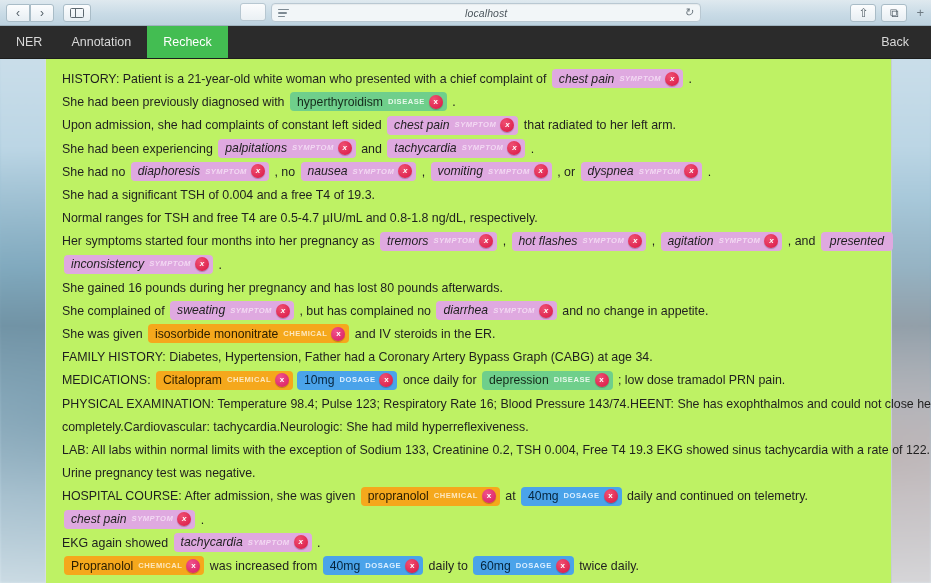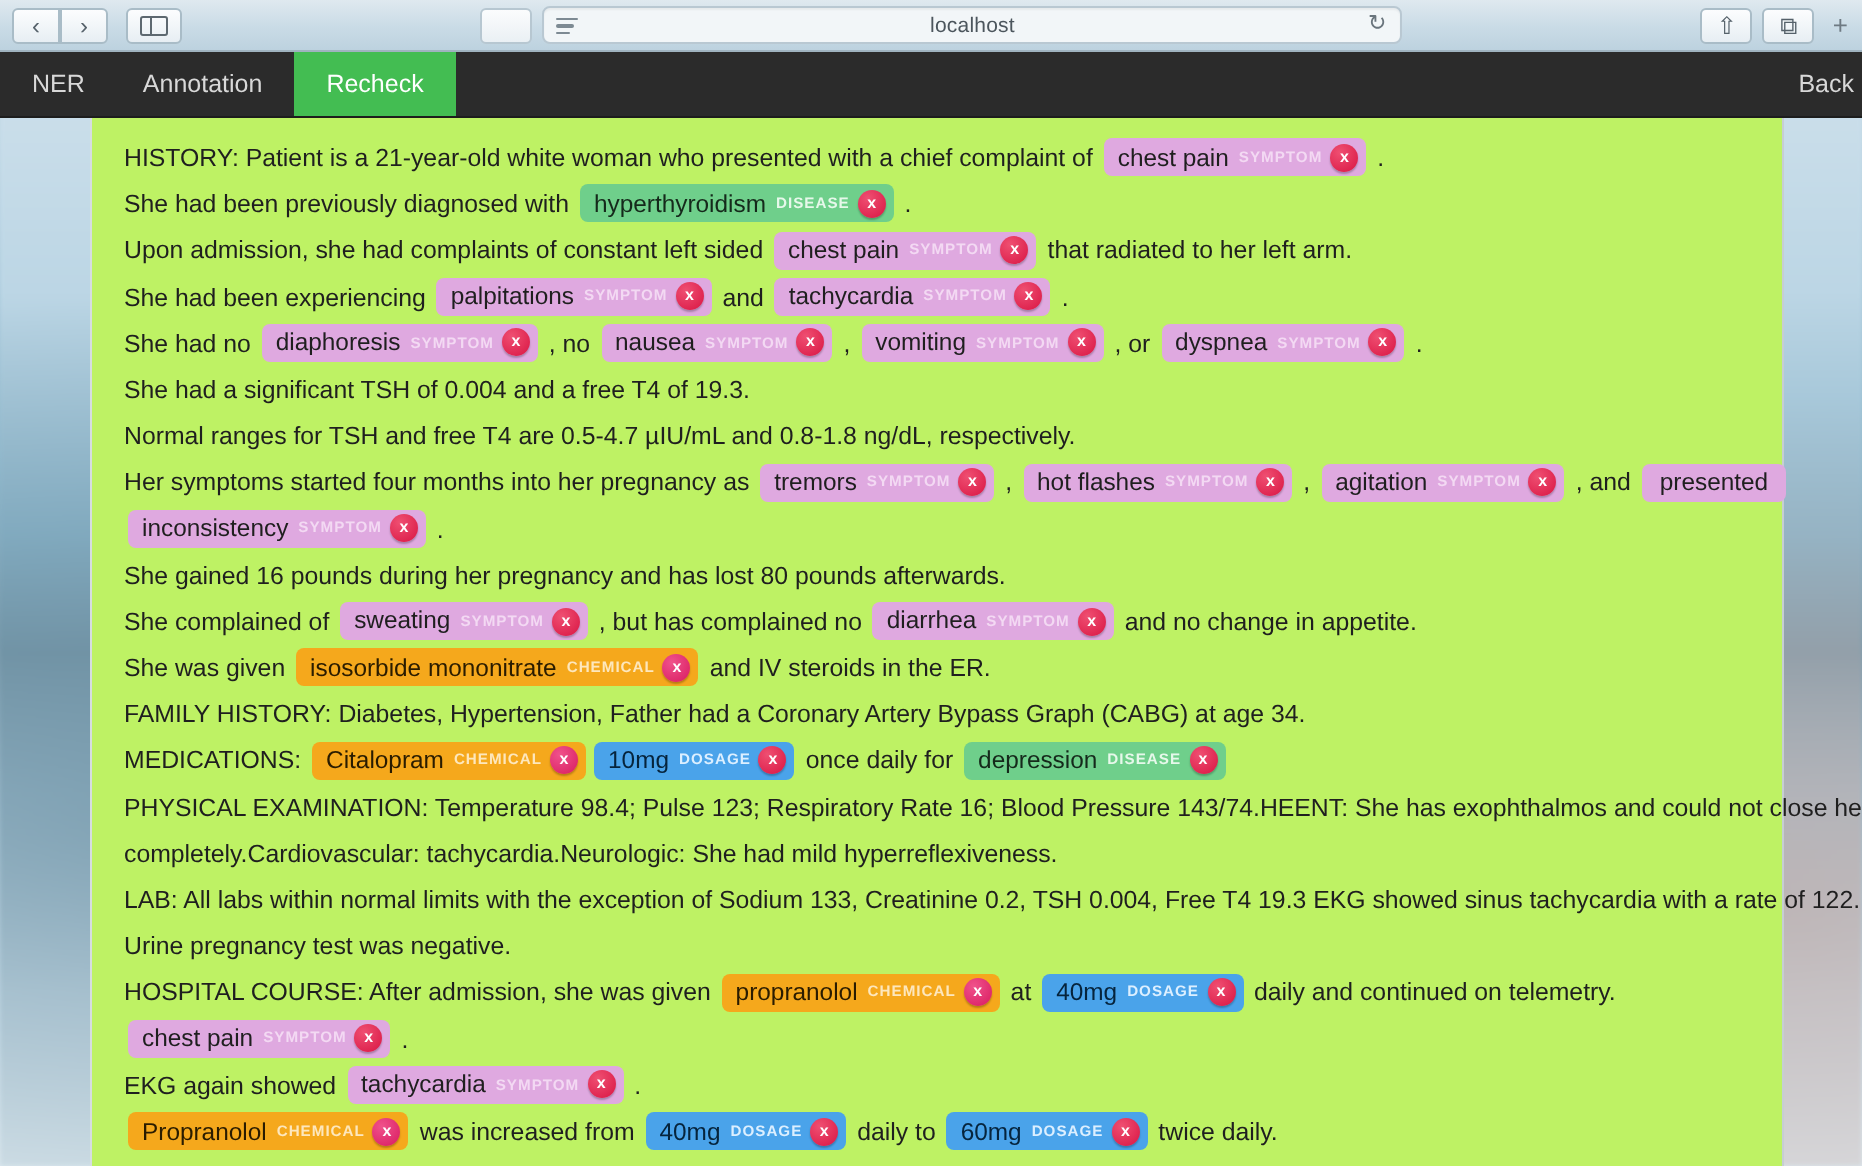--- a/index.html
+++ b/index.html
@@ -41,21 +41,21 @@
     border-radius:3px;
     display:flex; align-items:center; justify-content:center;
     color:#55616a; font-size:12px; line-height:1;
     cursor:default;
   }
   .tb-btn.nav-l { border-radius:3px 0 0 3px; }
   .tb-btn.nav-r { border-radius:0 3px 3px 0; margin-left:-1px; }
   .tb-btn.sidebar { margin-left:8px; width:28px; }
   .sb-glyph { width:14px; height:10px; border:1.3px solid #5d6870; border-radius:1.5px; position:relative; }
   .sb-glyph:before { content:""; position:absolute; left:0; top:0; bottom:0; width:4px; border-right:1.3px solid #5d6870; }
-  .addr-wrap { flex:1; display:flex; align-items:flex-end; justify-content:center; gap:5px; padding:0 20px; }
+  .addr-wrap { flex:1; display:flex; align-items:flex-start; justify-content:center; gap:5px; padding:0 20px;font-style:italic; }
   .blank-btn {
     width:26px; height:18px; border:1px solid #b7c7d1; border-radius:3px;
     background:linear-gradient(180deg,#fbfcfd,#eaf0f4);
   }
   .addr-bar {
     position:relative;
     width:430px; height:19px;
     background:#f2f6f8;
     border:1px solid #b9c8d2;
     border-radius:4px;
@@ -85,21 +85,21 @@
   }
   .nav-item {
     display:flex; align-items:center;
     padding:0 16px;
     color:#d8d8d8; font-size:12.5px;
     cursor:default; white-space:nowrap;
   }
   .nav-item.first { padding-right:13px; }
   .nav-item.active { background:#43bd52; color:#ffffff; }
   .nav-spacer { flex:1; }
-  .nav-item.right { padding-right:4px; }
+  .nav-item.right { padding-right:22px; }
 
   
   .page-frame {
     position:absolute;
     left:0; top:59px; right:0; bottom:0;
     overflow:hidden;
   }
   .paper {
     position:absolute;
     left:45px; top:0; width:847px; bottom:0;
@@ -140,21 +140,21 @@
     margin-left:5px; margin-right:4px;
     text-transform:uppercase;
   }
   .tag .x {
     width:14px; height:14px; border-radius:50%;
     display:inline-flex; align-items:center; justify-content:center;
     font-size:8px; font-weight:bold; color:#fff;
     line-height:1; cursor:pointer;
   }
   
-  .tag.symptom { background:#dfa9e0; color:#1f1f1f; }
+  .tag.symptom { background:#dfa9e0; color:#1f1f1f;font-style:italic; }
   .tag.symptom .lbl { color:#f3d9f3; }
   .tag.symptom .x { background:radial-gradient(circle at 35% 30%, #ef4f72, #d91543); box-shadow:0 1px 1px rgba(0,0,0,.25); }
   
   .tag.disease { background:#6fcf8b; color:#15291b; }
   .tag.disease .lbl { color:#e6f8ea; }
   .tag.disease .x { background:radial-gradient(circle at 35% 30%, #ef4f72, #d91543); box-shadow:0 1px 1px rgba(0,0,0,.25); }
   
   .tag.chemical { background:#f5a81c; color:#2a1c00; }
   .tag.chemical .lbl { color:#fde7bd; }
   .tag.chemical .x { background:radial-gradient(circle at 35% 30%, #f0528b, #d81b60); box-shadow:0 1px 1px rgba(0,0,0,.25); }
@@ -312,21 +312,21 @@
               <span class="lbl">CHEMICAL</span>
               <span class="x">x</span>
             </span><span class="tag dosage">
               <span class="term">10mg</span>
               <span class="lbl">DOSAGE</span>
               <span class="x">x</span>
             </span><span> once daily for </span><span class="tag disease">
               <span class="term">depression</span>
               <span class="lbl">DISEASE</span>
               <span class="x">x</span>
-            </span></div>
+            </span><span> ; low dose tramadol PRN pain.</span></div>
           <div class="line"><span>PHYSICAL EXAMINATION: Temperature 98.4; Pulse 123; Respiratory Rate 16; Blood Pressure 143/74.HEENT: She has exophthalmos and could not close her lids</span></div>
           <div class="line"><span>completely.Cardiovascular: tachycardia.Neurologic: She had mild hyperreflexiveness.</span></div>
           <div class="line"><span>LAB: All labs within normal limits with the exception of Sodium 133, Creatinine 0.2, TSH 0.004, Free T4 19.3 EKG showed sinus tachycardia with a rate of 122.</span></div>
           <div class="line"><span>Urine pregnancy test was negative.</span></div>
           <div class="line"><span>HOSPITAL COURSE: After admission, she was given </span><span class="tag chemical">
               <span class="term">propranolol</span>
               <span class="lbl">CHEMICAL</span>
               <span class="x">x</span>
             </span><span> at </span><span class="tag dosage">
               <span class="term">40mg</span>

